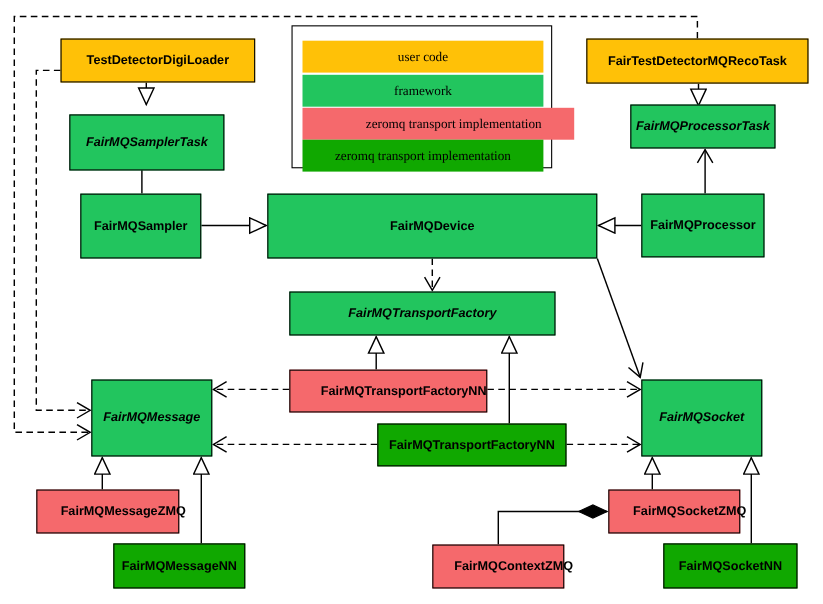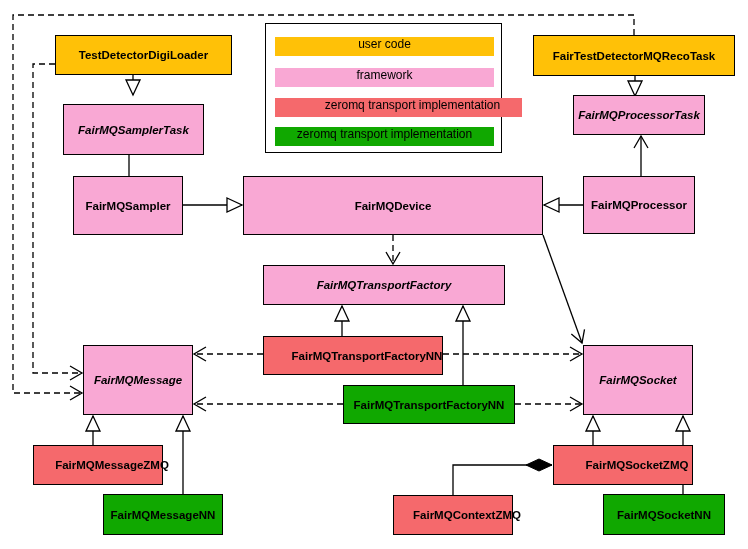--- a/index.html
+++ b/index.html
@@ -8,31 +8,31 @@
     font-family:"Liberation Sans",sans-serif;color:#000;overflow:hidden;
   }
   .edges{position:absolute;left:0;top:0;width:748px;height:549px;}
   .node{
     position:absolute;display:flex;align-items:center;justify-content:center;
     text-align:center;border:1.5px solid #000;box-sizing:border-box;
     font-weight:bold;font-size:11.5px;white-space:nowrap;z-index:2;
   }
   .node.abstract{font-style:italic;}
   .c-user{background:#FFC107;}
-  .c-fw{background:#f9a8d4;}
+  .c-fw{background:#22c55e;}
   .c-zmq{background:#F5696C;padding-left:28px;}
   .c-nn{background:#10A800;}
   .legend{
     position:absolute;left:265px;top:23px;width:237px;height:130px;
     background:#fff;border:1.4px solid #000;box-sizing:border-box;z-index:2;
   }
   .legend .bar{
-    position:absolute;left:9px;width:219px;height:19px;
-    display:flex;align-items:flex-start;justify-content:center;
-    font-size:12px;font-weight:400;
+    position:absolute;left:9px;width:219px;height:29px;
+    display:flex;align-items:center;justify-content:center;
+    font-size:12px;font-weight:400;font-family:Liberation Serif, serif;
   }
 </style>
 </head>
 <body>
 
 <div class="canvas">
 
   <svg class="edges" width="748" height="549" viewBox="0 0 748 549" xmlns="http://www.w3.org/2000/svg">
     <defs>
       <marker id="tri" markerUnits="userSpaceOnUse" markerWidth="20" markerHeight="18" refX="16" refY="8" orient="auto">
@@ -122,21 +122,21 @@
   </div>
   <div class="node c-fw abstract" style="left:583px;top:345px;width:110px;height:70px">
     <span>FairMQSocket</span>
   </div>
   <div class="node c-zmq" style="left:33px;top:445px;width:130px;height:40px">
     <span>FairMQMessageZMQ</span>
   </div>
   <div class="node c-nn" style="left:103px;top:494px;width:120px;height:41px">
     <span>FairMQMessageNN</span>
   </div>
-  <div class="node c-zmq" style="left:553px;top:445px;width:140px;height:40px">
+  <div class="node c-zmq" style="left:553px;top:445px;width:120px;height:40px">
     <span>FairMQSocketZMQ</span>
   </div>
   <div class="node c-nn" style="left:603px;top:494px;width:122px;height:41px">
     <span>FairMQSocketNN</span>
   </div>
   <div class="node c-zmq" style="left:393px;top:495px;width:120px;height:40px">
     <span>FairMQContextZMQ</span>
   </div>
 
 </div>

